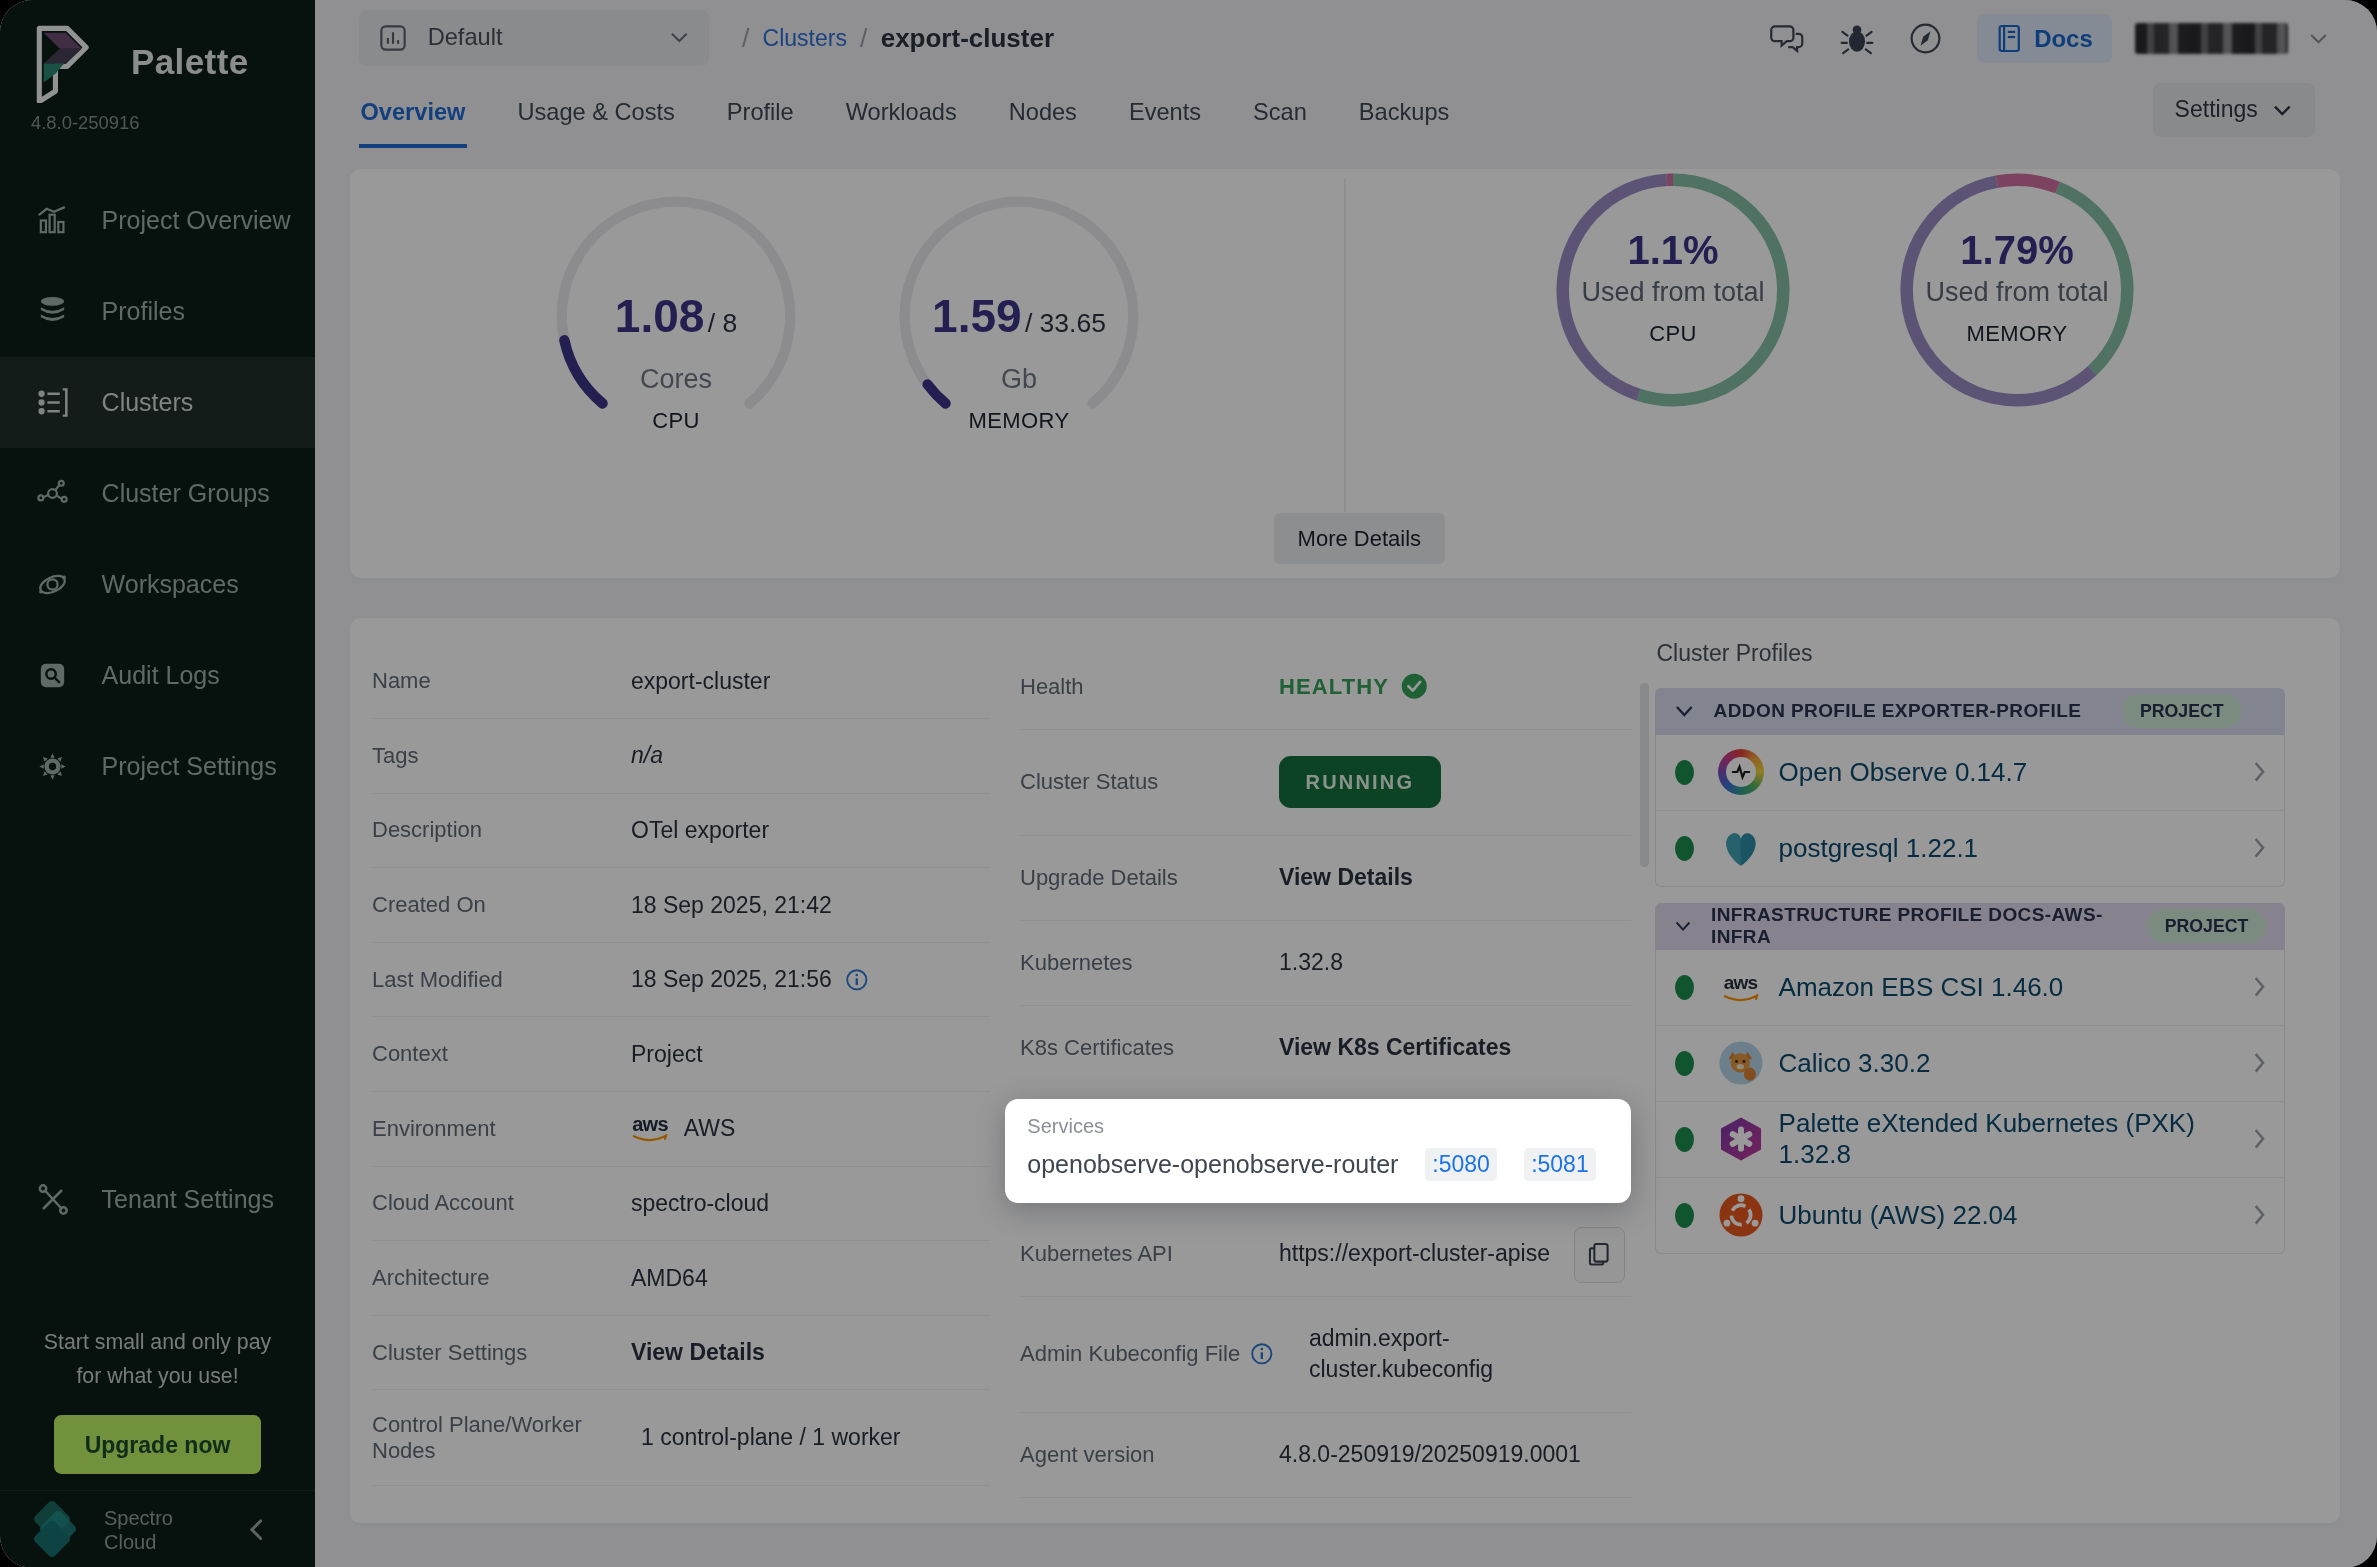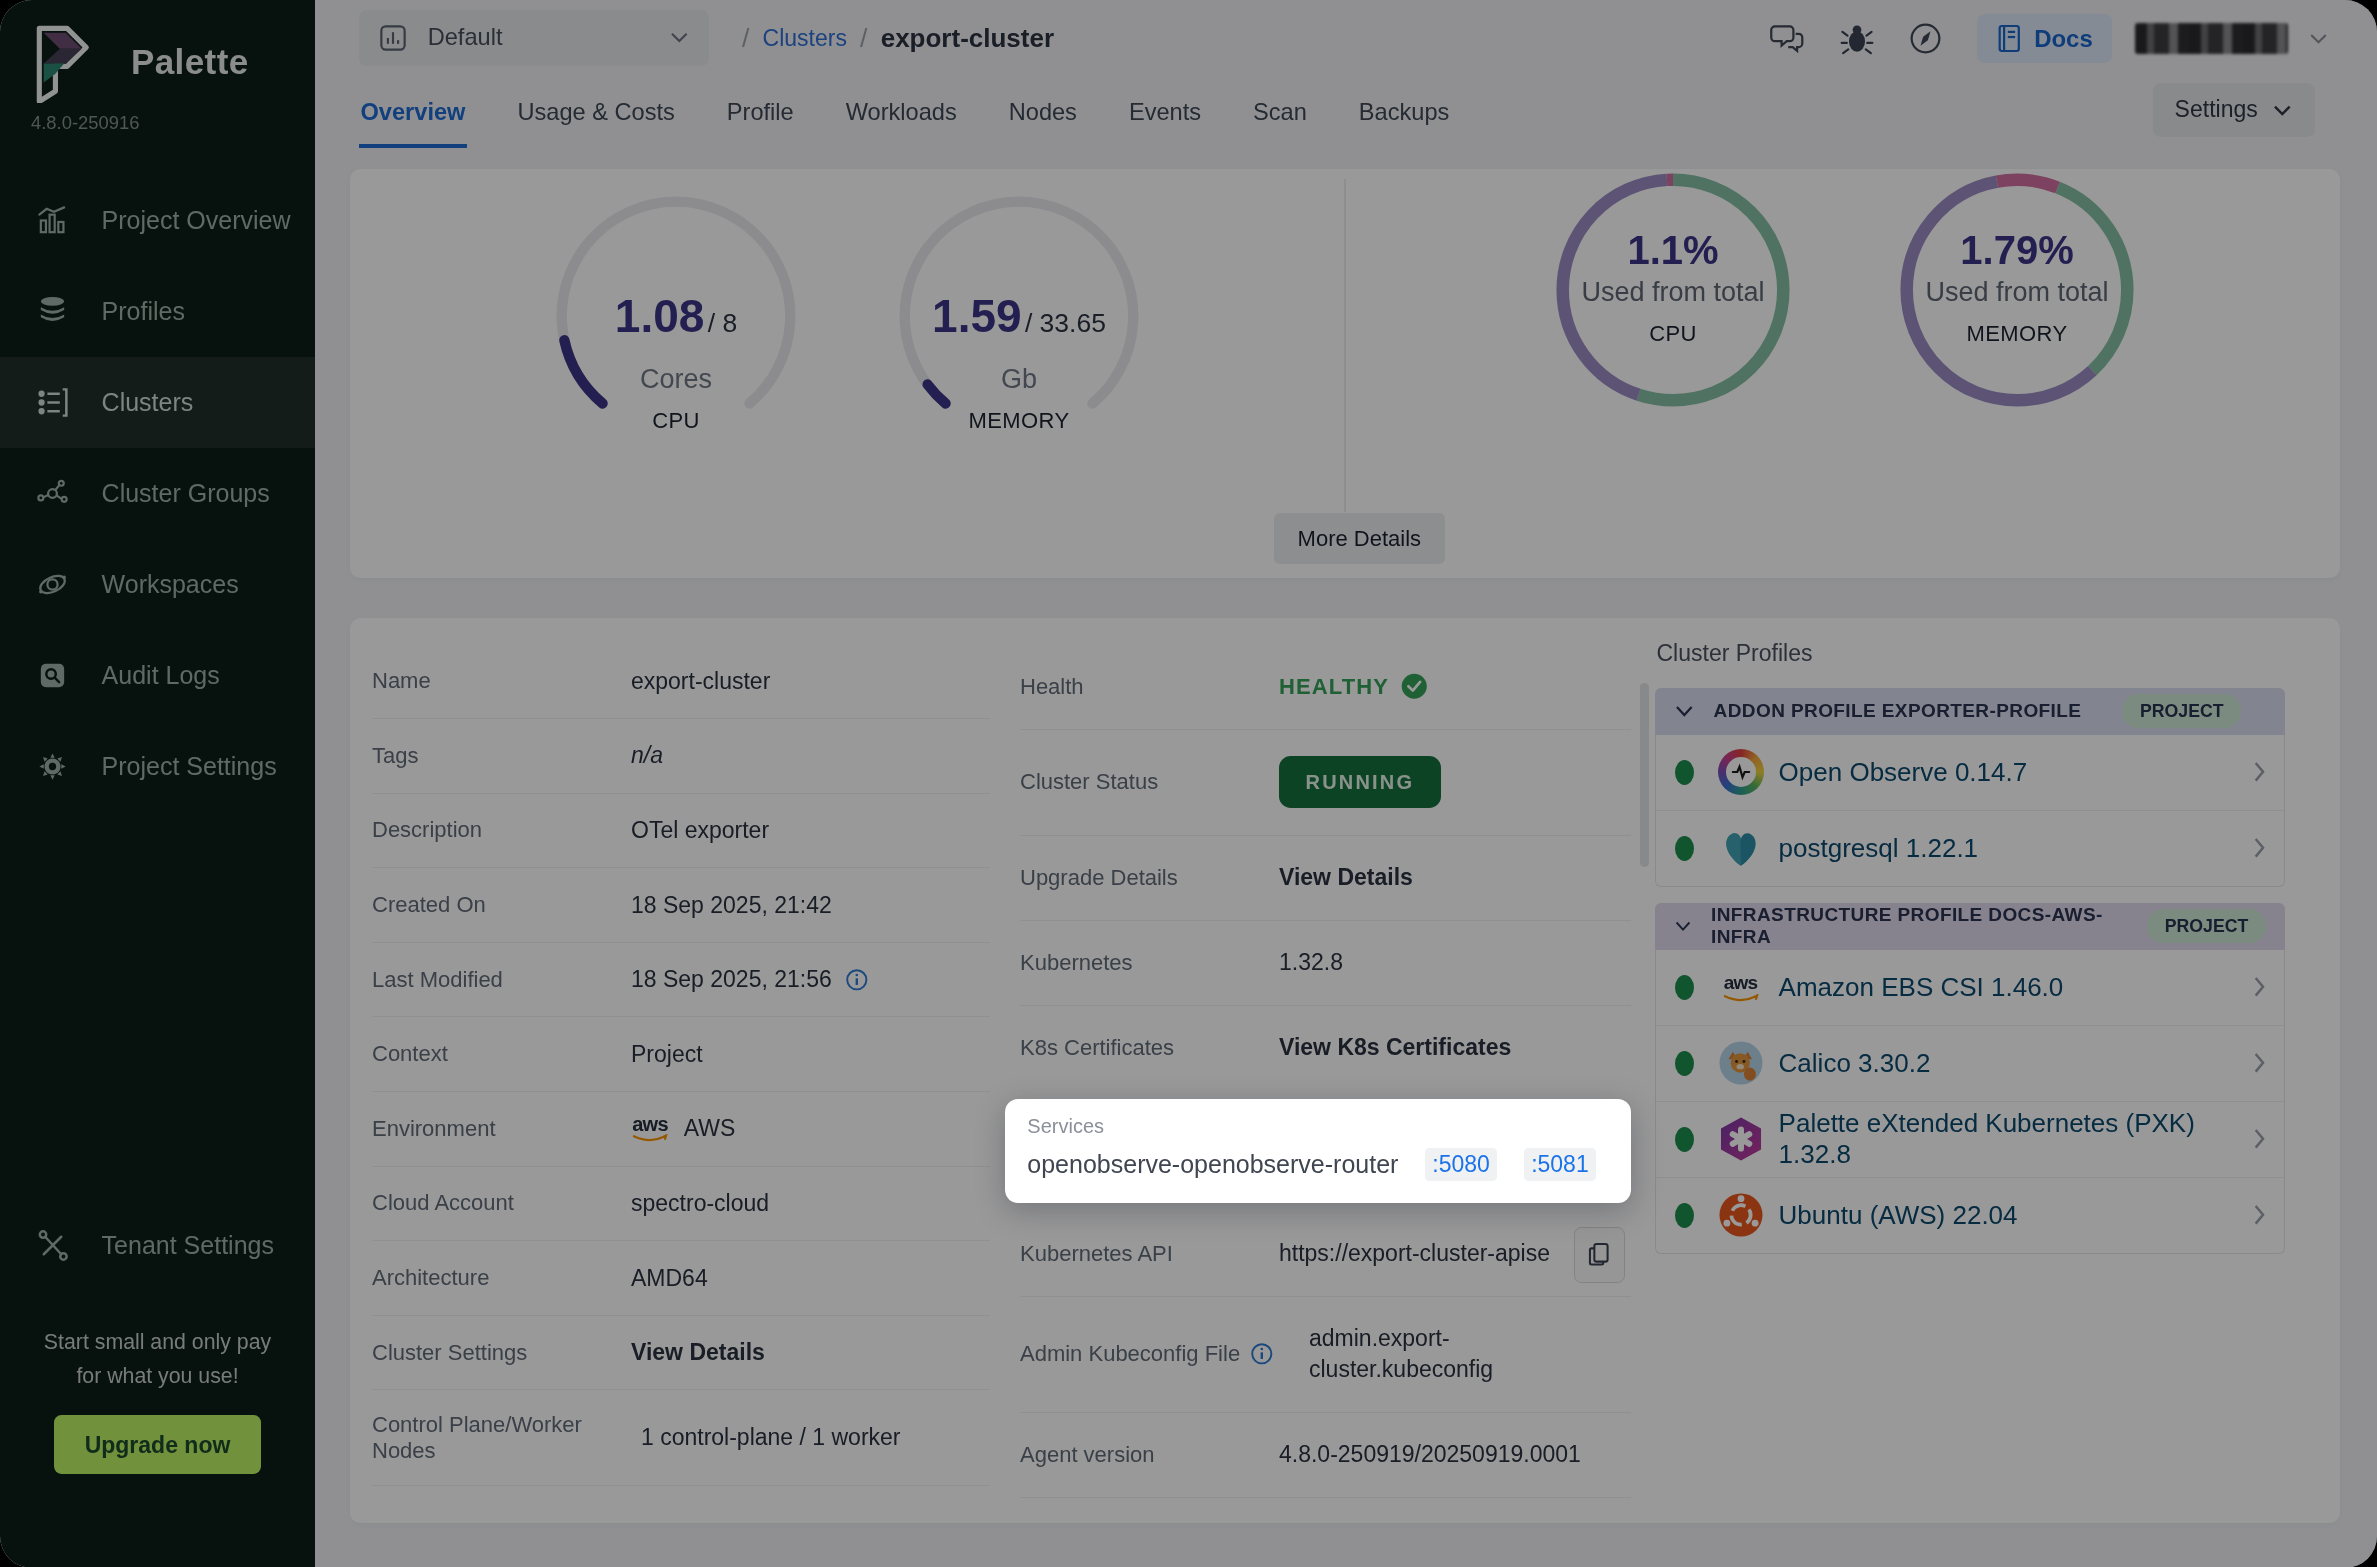--- a/index.html
+++ b/index.html
@@ -9,21 +9,21 @@
   .sidebar{width:315px;flex-shrink:0;background:#0d1d17;position:relative;color:#9fb0a8;}
   .logo-row{position:absolute;top:20.6px;left:28px;display:flex;align-items:center;}
   .logo-mark{width:68px;height:82px;}
   .logo-word{margin-left:35px;font-size:35px;font-weight:600;color:#e8ecea;letter-spacing:0.4px;}
   .version{position:absolute;top:112px;left:31px;font-size:18.4px;color:#84928c;}
   .nav{position:absolute;top:175px;left:0;right:0;}
   .nav-item{height:91px;display:flex;align-items:center;padding-left:35px;cursor:pointer;}
   .nav-item.active{background:#20302a;color:#d2dcd7;}
   .nav-item .ic{width:46px;height:41px;flex-shrink:0;display:flex;align-items:center;}
   .nav-item .lbl{margin-left:20.6px;font-size:25px;}
-  .tenant{position:absolute;top:1200px;left:0;right:0;}
+  .tenant{position:absolute;top:1154px;left:0;right:0;}
   .promo{position:absolute;top:1325px;left:0;right:0;text-align:center;color:#c6cfcb;font-size:21.3px;line-height:34px;}
   .upgrade-btn{display:inline-block;margin-top:22px;background:#bef264;color:#1c4a2d;font-size:23px;font-weight:600;padding:12.5px 31px;border-radius:7.4px;cursor:pointer;}
   .side-bottom{position:absolute;left:0;right:0;bottom:0;height:77px;border-top:1.5px solid rgba(255,255,255,.07);display:flex;align-items:center;}
   .spectro-logo{margin-left:32px;width:53px;height:53px;position:relative;}
   .spectro-logo i{position:absolute;width:28px;height:28px;background:#2aa9a0;border-radius:4.4px;transform:rotate(45deg);}
   .spectro-logo i:nth-child(1){left:5.9px;top:1.5px;opacity:.55;}
   .spectro-logo i:nth-child(2){left:11.8px;top:11.8px;opacity:.8;background:#1f8f8a;}
   .spectro-logo i:nth-child(3){left:5.9px;top:22px;background:#16706e;}
   .spectro-text{margin-left:19px;font-size:20px;line-height:24px;color:#93a09a;}
   .collapse{margin-left:auto;margin-right:47px;cursor:pointer;}
@@ -227,20 +227,36 @@
         <span class="lbl">Tenant Settings</span>
       </div>
     </div>
 
     <div class="promo">
       <div>Start small and only pay</div>
       <div>for what you use!</div>
       <span class="upgrade-btn">Upgrade now</span>
     </div>
 
+    <div class="side-bottom">
+      <span class="spectro-logo">
+          <i></i>
+          <i></i>
+          <i></i>
+        </span>
+      <span class="spectro-text">
+        <div>Spectro</div>
+        <div>Cloud</div>
+      </span>
+      <span class="collapse">
+        <svg width="22" height="29.4" viewBox="0 0 30 40" fill="none" stroke="#9aa6a0" stroke-width="4" stroke-linecap="round">
+            <polyline points="20,8 8,20 20,32"></polyline>
+          </svg>
+      </span>
+    </div>
   </div>
 
   <div class="main">
 
     <div class="topbar">
       <div class="proj-dd">
         <span class="ic">
           <svg width="32" height="32" viewBox="0 0 44 44" fill="none" stroke="#5a6370" stroke-width="3">
             <rect x="6" y="6" width="32" height="32" rx="6"></rect>
             <line x1="15" y1="30" x2="15" y2="22"></line>

